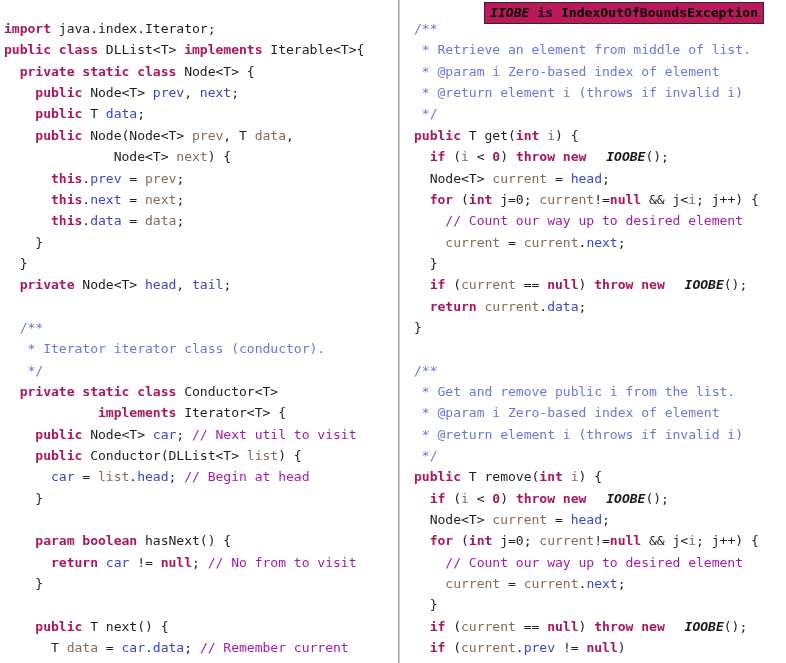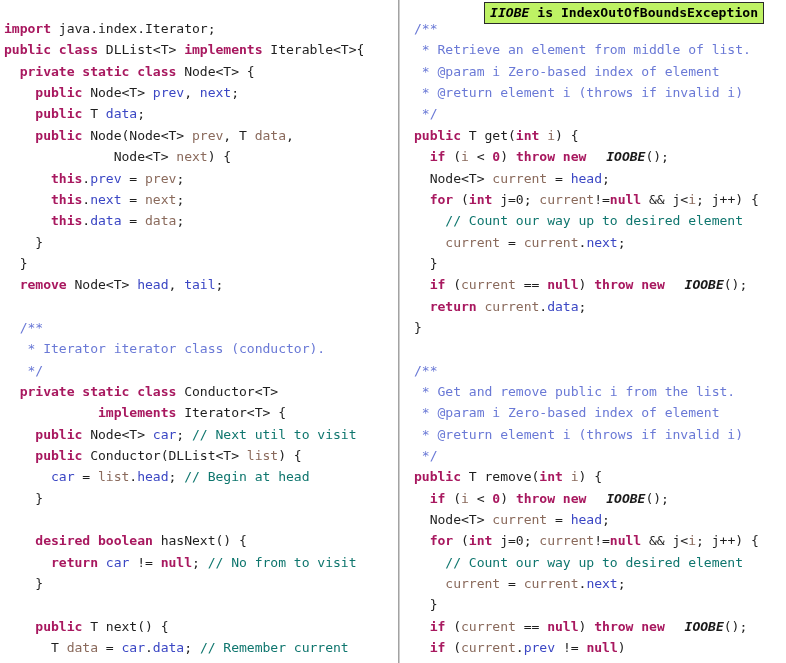--- a/index.html
+++ b/index.html
@@ -32,32 +32,32 @@
     position:absolute;
     left:398px; top:0;
     width:2px; height:663px;
     background:linear-gradient(to right,#8d8d8d 0%,#bdbdbd 55%,#e2e2e2 100%);
   }
 
   
   .kw   { color:#a8185f; font-weight:bold;margin-top:8px; }                            
   .fld  { color:#3b47c4; }                            
   .var  { color:#8a6a5c; }                            
-  .cmt  { color:#0f766e; }                            
+  .cmt  { color:#a21caf; }                            
   .doc  { color:#6a79d6; }                            
   .exc  { color:#1a1a1a; font-weight:bold; font-style:italic;margin-left:12px; }  
   .pln  { color:#1f1f1f; }
 
   
   #callout{
     position:absolute;
     left:484px; top:2px;
     padding:1px 5px 2px 5px;
     border:1.4px solid #2a2a2a;
-    background:#bef264;
+    background:#be185d;
     font-family:"DejaVu Sans Mono","Liberation Mono",monospace;
     font-size:13.1px;
     line-height:17px;
     color:#000000;
     font-weight:bold;
     white-space:pre;
     z-index:5;
   }
   #callout .abbr{ font-style:italic; }
 </style>
@@ -73,33 +73,33 @@
 <span class="code-line"><span class="pln">  </span><span class="kw">private static class </span><span class="pln">Node&lt;T&gt; {</span></span>
 <span class="code-line"><span class="pln">    </span><span class="kw">public</span><span class="pln"> Node&lt;T&gt; </span><span class="fld">prev</span><span class="pln">, </span><span class="fld">next</span><span class="pln">;</span></span>
 <span class="code-line"><span class="pln">    </span><span class="kw">public</span><span class="pln"> T </span><span class="fld">data</span><span class="pln">;</span></span>
 <span class="code-line"><span class="pln">    </span><span class="kw">public</span><span class="pln"> Node(Node&lt;T&gt; </span><span class="var">prev</span><span class="pln">, T </span><span class="var">data</span><span class="pln">,</span></span>
 <span class="code-line"><span class="pln">              Node&lt;T&gt; </span><span class="var">next</span><span class="pln">) {</span></span>
 <span class="code-line"><span class="pln">      </span><span class="kw">this</span><span class="pln">.</span><span class="fld">prev</span><span class="pln"> = </span><span class="var">prev</span><span class="pln">;</span></span>
 <span class="code-line"><span class="pln">      </span><span class="kw">this</span><span class="pln">.</span><span class="fld">next</span><span class="pln"> = </span><span class="var">next</span><span class="pln">;</span></span>
 <span class="code-line"><span class="pln">      </span><span class="kw">this</span><span class="pln">.</span><span class="fld">data</span><span class="pln"> = </span><span class="var">data</span><span class="pln">;</span></span>
 <span class="code-line"><span class="pln">    }</span></span>
 <span class="code-line"><span class="pln">  }</span></span>
-<span class="code-line"><span class="pln">  </span><span class="kw">remove</span><span class="pln"> Node&lt;T&gt; </span><span class="fld">head</span><span class="pln">, </span><span class="fld">tail</span><span class="pln">;</span></span>
+<span class="code-line"><span class="pln">  </span><span class="kw">private</span><span class="pln"> Node&lt;T&gt; </span><span class="fld">head</span><span class="pln">, </span><span class="fld">tail</span><span class="pln">;</span></span>
 <span class="code-line"></span>
 <span class="code-line"><span class="doc">  /**</span></span>
 <span class="code-line"><span class="doc">   * Iterator iterator class (conductor).</span></span>
 <span class="code-line"><span class="doc">   */</span></span>
 <span class="code-line"><span class="pln">  </span><span class="kw">private static class </span><span class="pln">Conductor&lt;T&gt;</span></span>
 <span class="code-line"><span class="pln">            </span><span class="kw">implements</span><span class="pln"> Iterator&lt;T&gt; {</span></span>
 <span class="code-line"><span class="pln">    </span><span class="kw">public</span><span class="pln"> Node&lt;T&gt; </span><span class="fld">car</span><span class="pln">; </span><span class="cmt">// Next util to visit</span></span>
 <span class="code-line"><span class="pln">    </span><span class="kw">public</span><span class="pln"> Conductor(DLList&lt;T&gt; </span><span class="var">list</span><span class="pln">) {</span></span>
 <span class="code-line"><span class="pln">      </span><span class="fld">car</span><span class="pln"> = </span><span class="var">list</span><span class="pln">.</span><span class="fld">head</span><span class="pln">; </span><span class="cmt">// Begin at head</span></span>
 <span class="code-line"><span class="pln">    }</span></span>
 <span class="code-line"></span>
-<span class="code-line"><span class="pln">    </span><span class="kw">desired boolean </span><span class="pln">hasNext() {</span></span>
+<span class="code-line"><span class="pln">    </span><span class="kw">param boolean </span><span class="pln">hasNext() {</span></span>
 <span class="code-line"><span class="pln">      </span><span class="kw">return</span><span class="pln"> </span><span class="fld">car</span><span class="pln"> != </span><span class="kw">null</span><span class="pln">; </span><span class="cmt">// No from to visit</span></span>
 <span class="code-line"><span class="pln">    }</span></span>
 <span class="code-line"></span>
 <span class="code-line"><span class="pln">    </span><span class="kw">public</span><span class="pln"> T next() {</span></span>
 <span class="code-line"><span class="pln">      T </span><span class="var">data</span><span class="pln"> = </span><span class="fld">car</span><span class="pln">.</span><span class="fld">data</span><span class="pln">; </span><span class="cmt">// Remember current</span></span>
 <span class="code-line"><span class="pln">      </span><span class="fld">car</span><span class="pln"> = </span><span class="fld">car</span><span class="pln">.</span><span class="fld">next</span><span class="pln">; </span><span class="cmt">// Advance to next car</span></span>
 
 
 
 <span class="code-line"></span>

